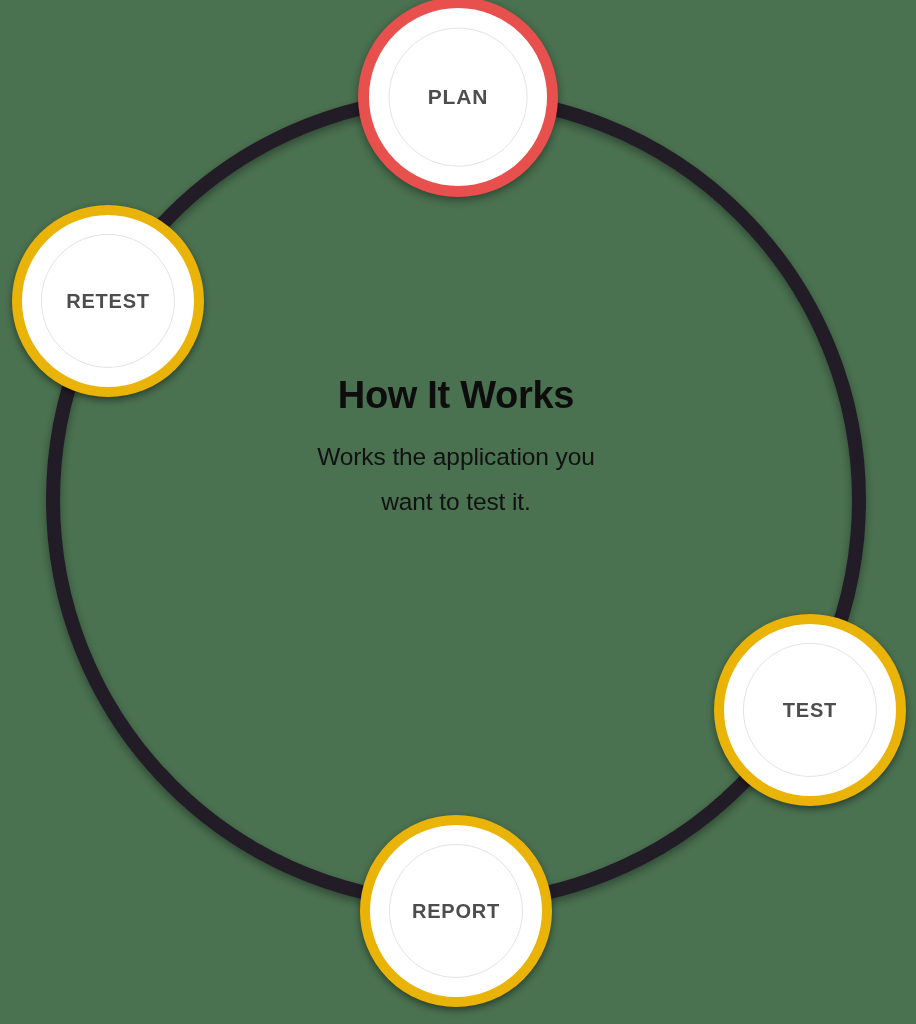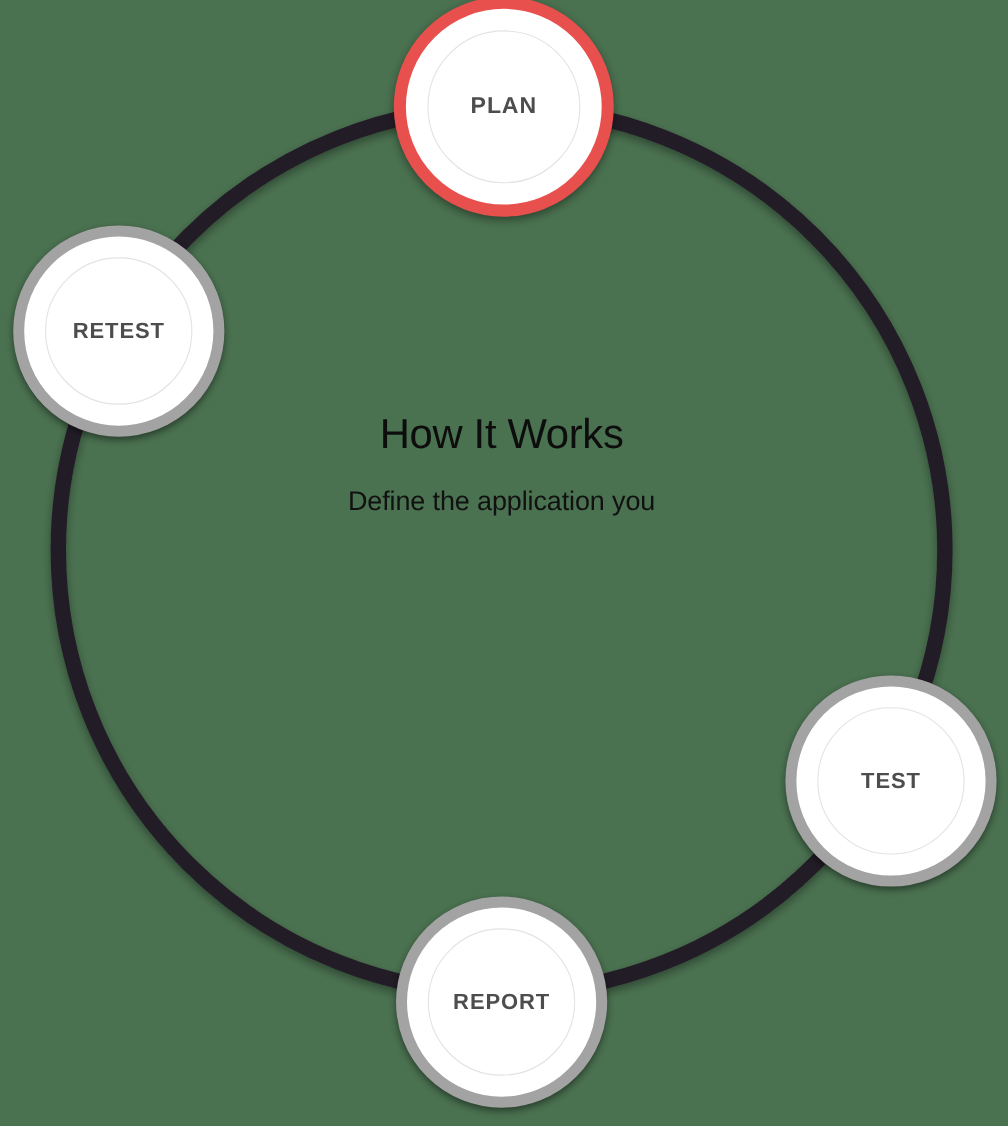--- a/index.html
+++ b/index.html
@@ -31,21 +31,21 @@
   .center-block {
     position: absolute;
     left: 228px;
     top: 376px;
     width: 456px;
     text-align: center;
     z-index: 5;
   }
   .center-title {
     font-size: 38px;
-    font-weight: normal;
+    font-weight: bold;
     color: #0d0d0d;
     letter-spacing: -0.3px;
     line-height: 1.05;
     margin: 0 0 18px 0;
   }
   .center-sub {
     font-size: 24.5px;
     font-weight: normal;
     color: #111111;
     line-height: 45px;
@@ -63,21 +63,21 @@
     height: 192px;
     border-radius: 50%;
     background: #ffffff;
     box-sizing: border-box;
     z-index: 10;
     display: flex;
     align-items: center;
     justify-content: center;
   }
   .node.dark-ring {
-    border: 10px solid #a3a3a3;
+    border: 10px solid #eab308;
     box-shadow: 0 3px 7px rgba(0,0,0,0.45);
   }
   .node.accent-ring {
     width: 200px;
     height: 200px;
     border: 11px solid #e8504e;
     box-shadow: 0 3px 8px rgba(0,0,0,0.40);
   }
   .node-inner {
     position: absolute;
@@ -145,17 +145,18 @@
 
 
   <div class="node dark-ring" id="node-retest">
     <span class="node-inner"></span>
     <span class="node-label">RETEST</span>
   </div>
 
   <div class="center-block">
     <h1 class="center-title">How It Works</h1>
     <p class="center-sub">
-      <span style="display: block;">Define the application you</span>
+      <span style="display: block;">Works the application you</span>
+      <span style="display: block;">want to test it.</span>
     </p>
   </div>
 
 </div>
 
 </body></html>

